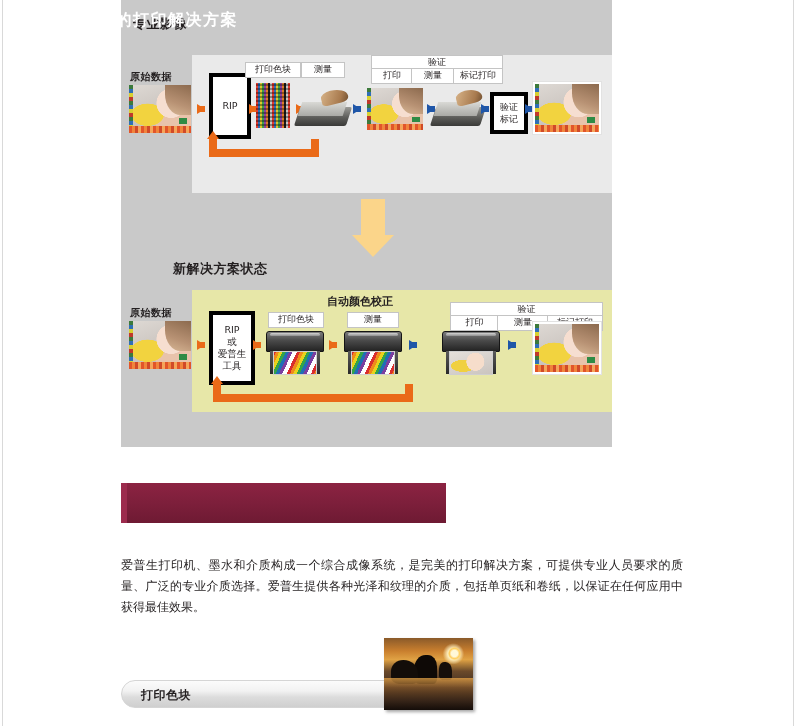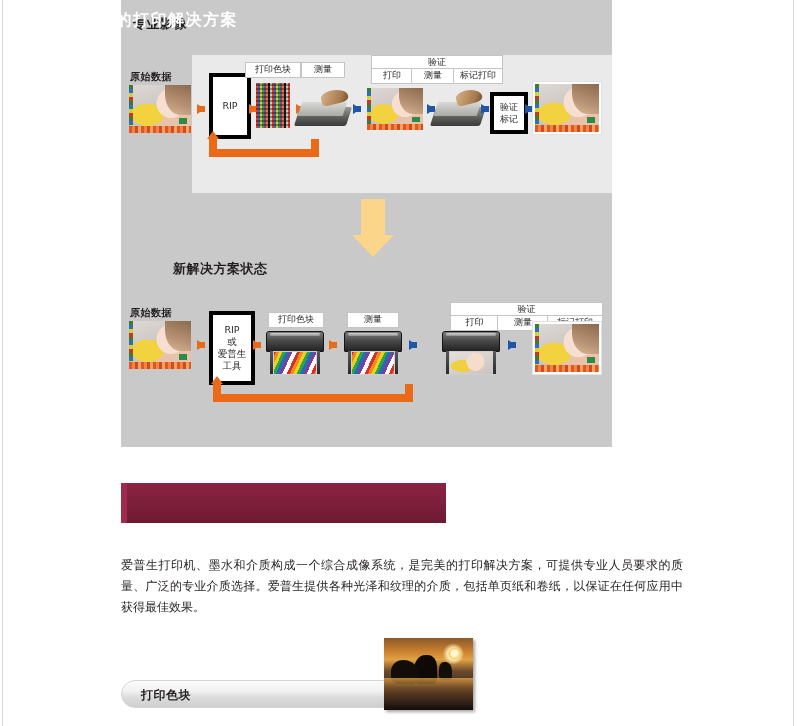--- a/index.html
+++ b/index.html
@@ -333,20 +333,23 @@
     <div class="tip" style="left:-2px;top:0px;"></div>
   </div>
 
   <div class="bigdown" style="left:231px;top:199px;">
     <div class="shaft"></div>
       <div class="head"></div>
   </div>
 
   <div class="diagram-title title-new">新解决方案状态</div>
 
+  <div class="stage stage-new">
+    <div class="stage-new-title">自动颜色校正</div>
+  </div>
 
   <div class="diagram-title" style="left:9px;top:306px;font-size:10px;font-weight:bold;">原始数据</div>
   <div class="photo" style="left:8px;top:321px;width:62px;height:48px;">
     <div class="skin"></div>
       <div class="hair"></div>
       <div class="strip-left"></div>
     <div class="greenchip"></div>
       <div class="strip-bottom"></div>
   </div>
 

